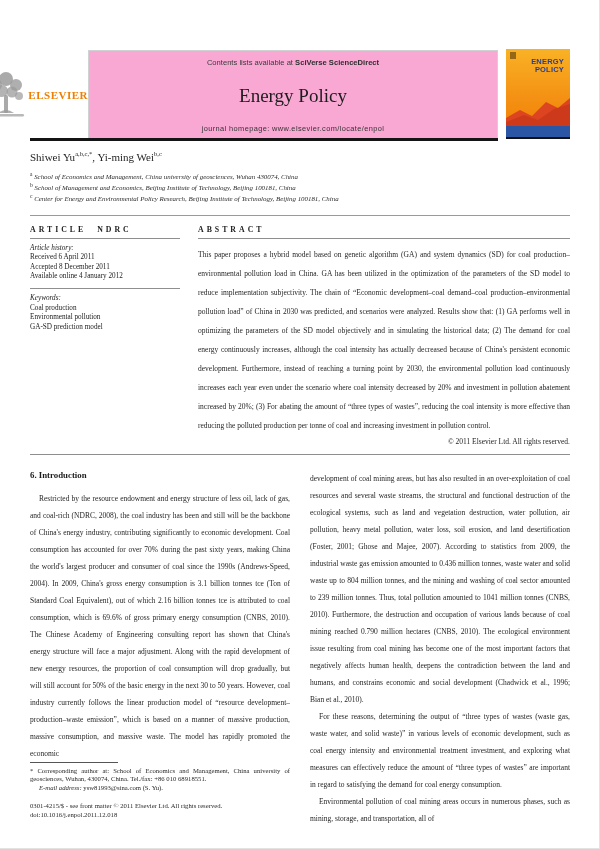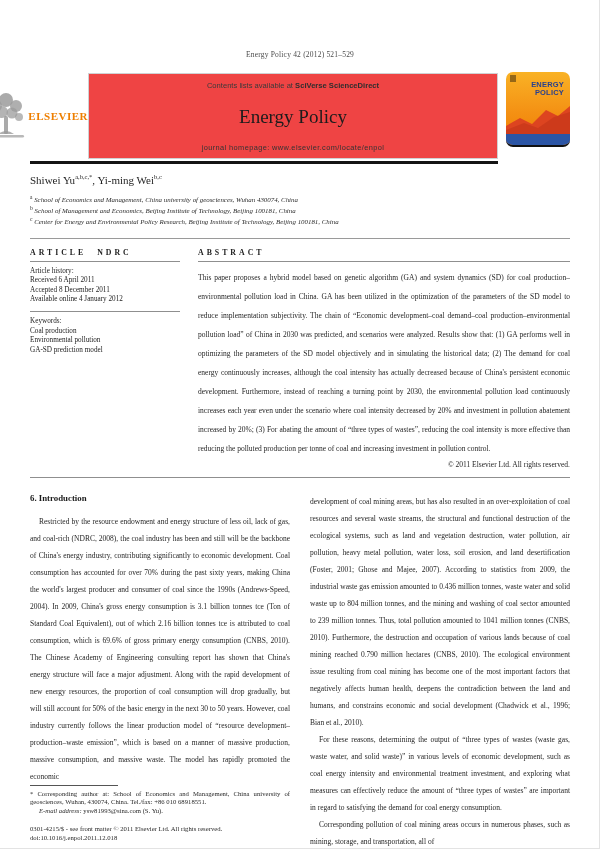--- a/index.html
+++ b/index.html
@@ -22,33 +22,33 @@
   }
   
   .banner { display:grid; grid-template-columns:58px 1fr 72px; align-items:stretch; height:86px; }
   .logo-col { display:flex; flex-direction:row; align-items:center; justify-content:flex-end; padding-bottom:1px; }
   .logo-col svg { display:block; }
   .elsevier-wordmark {
     font-family:"Liberation Serif", serif; font-weight:bold; font-size:11px;
     color:#ee7f00; letter-spacing:.5px; margin-top:1px;
   }
   .band {
-    background:#ef4444; border:1px solid #d0d1d3;
+    background:#f9a8d4; border:1px solid #d0d1d3;
     display:flex; flex-direction:column; align-items:center; justify-content:space-between;
     padding:7px 8px 6px 8px; text-align:center;
   }
   .contents-line { font-family:"Liberation Sans", sans-serif; font-size:7.6px; color:#3a3a3a; }
   .contents-line .sd-link { font-weight:bold; color:#2e2e2e; }
   .journal-title { font-family:"Liberation Serif", serif; font-size:19px; color:#1c1c1c; }
   .homepage-line { font-family:"Liberation Sans", sans-serif; font-size:7.4px; font-weight:normal; color:#333; letter-spacing:.4px; }
   .homepage-line .hp-url { color:#333; }
   .cover {
-    position:relative; margin-left:8px; width:64px; height:75px; top:-1px;
+    position:relative; margin-left:8px; width:64px; height:90px; top:-1px;
     background:linear-gradient(180deg,#f9b225 0%, #f49114 55%, #ef7d00 100%);
-    border-bottom:2px solid #111; overflow:hidden;border-radius:7px;
+    border-bottom:2px solid #111; overflow:hidden;
   }
   .cover-mark { position:absolute; top:3px; left:4px; width:6px; height:7px; background:#6b4a12; opacity:.7; }
   .cover-title {
     position:absolute; top:9px; right:6px; text-align:right;
     font-family:"Liberation Sans", sans-serif; font-weight:bold; font-size:7.5px;
     line-height:8px; color:#263f8f; letter-spacing:.2px;
   }
   .cover-mountain { position:absolute; bottom:11px; left:0; width:100%; height:30px; }
   .cover-band { position:absolute; bottom:0; left:0; width:100%; height:11px; background:#2b55a5; }
   .thick-rule-row { display:grid; grid-template-columns:1fr 72px; margin-top:2px; }
@@ -66,21 +66,21 @@
   
   .info-abstract { display:flex; gap:18px; margin-top:9px; border-bottom:1px solid #8f8f8f; padding-bottom:8px; }
   .info-col { width:150px; flex:none; }
   .abs-col { flex:1; }
   .col-heading {
     font-size:7.8px; font-weight:bold; letter-spacing:3px; word-spacing:6px; color:#222;
     padding-bottom:4px; border-bottom:1px solid #8f8f8f;
   }
   .info-group { padding:5px 0 6px 0; font-size:7.2px; line-height:9.6px; }
   .info-group.bordered { border-bottom:1px solid #8f8f8f; }
-  .info-label { }
+  .info-label { font-style:italic; }
   .abs-text { margin-top:6px; font-size:7.5px; line-height:19px; text-align:justify; color:#1f1f1f; }
   .abs-copyright { margin-top:2px; font-size:7.5px; text-align:right; color:#1f1f1f; }
   
   .body-columns { display:flex; gap:20px; margin-top:15px; flex:1; min-height:0; }
   .bcol { flex:1; min-width:0; display:flex; flex-direction:column; }
   .section-heading { font-size:8.8px; font-weight:bold; color:#1c1c1c; margin-bottom:10px; }
   .bodyp { font-size:7.5px; line-height:17px; text-align:justify; color:#1f1f1f; }
   .bodyp.indent { text-indent:9px; }
   .bodyp + .bodyp { margin-top:0; }
   
@@ -91,21 +91,20 @@
   .fn .fn-label { font-style:italic; }
   .fn a, .band a { text-decoration:none; color:inherit; cursor:pointer; }
   .issn-block { margin-top:9px; }
   .issn-block .fn { text-align:left; }
 </style>
 </head>
 <body>
 
 <div class="page">
 
-  <div class="citation">Energy Policy 42 (2012) 521–529</div>
 
   <div class="banner">
     <div class="logo-col">
       <span>
         <svg width="44" height="52" viewBox="0 0 44 52">
           <g fill="#9b9b9b">
             <circle cx="22" cy="10" r="7" opacity=".85"></circle>
             <circle cx="12" cy="16" r="6" opacity=".8"></circle>
             <circle cx="32" cy="16" r="6" opacity=".8"></circle>
             <circle cx="18" cy="22" r="6" opacity=".75"></circle>
@@ -192,17 +191,17 @@
         <p class="fn email"><span class="fn-label">E-mail address: </span><a>ysw81993@sina.com</a><span> (S. Yu).</span></p>
         <div class="issn-block">
           <p class="fn">0301-4215/$ - see front matter © 2011 Elsevier Ltd. All rights reserved.</p>
           <p class="fn"><a>doi:10.1016/j.enpol.2011.12.018</a></p>
         </div>
       </div>
     </div>
     <div class="bcol">
       <p class="bodyp">development of coal mining areas, but has also resulted in an over-exploitation of coal resources and several waste streams, the structural and functional destruction of the ecological systems, such as land and vegetation destruction, water pollution, air pollution, heavy metal pollution, water loss, soil erosion, and land desertification (Foster, 2001; Ghose and Majee, 2007). According to statistics from 2009, the industrial waste gas emission amounted to 0.436 million tonnes, waste water and solid waste up to 804 million tonnes, and the mining and washing of coal sector amounted to 239 million tonnes. Thus, total pollution amounted to 1041 million tonnes (CNBS, 2010). Furthermore, the destruction and occupation of various lands because of coal mining reached 0.790 million hectares (CNBS, 2010). The ecological environment issue resulting from coal mining has become one of the most important factors that negatively affects human health, deepens the contradiction between the land and humans, and constrains economic and social development (Chadwick et al., 1996; Bian et al., 2010).</p>
       <p class="bodyp indent">For these reasons, determining the output of “three types of wastes (waste gas, waste water, and solid waste)” in various levels of economic development, such as coal energy intensity and environmental treatment investment, and exploring what measures can effectively reduce the amount of “three types of wastes” are important in regard to satisfying the demand for coal energy consumption.</p>
-      <p class="bodyp indent">Corresponding pollution of coal mining areas occurs in numerous phases, such as mining, storage, and transportation, all of</p>
+      <p class="bodyp indent">Environmental pollution of coal mining areas occurs in numerous phases, such as mining, storage, and transportation, all of</p>
     </div>
   </div>
 
 </div>
 
 </body></html>

